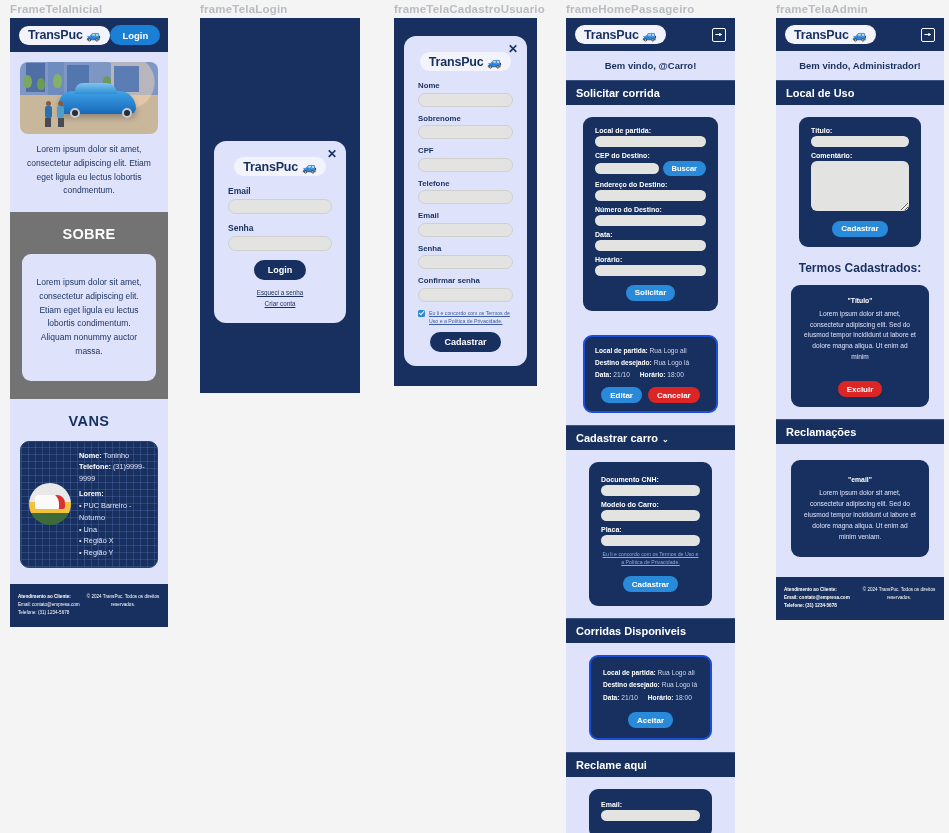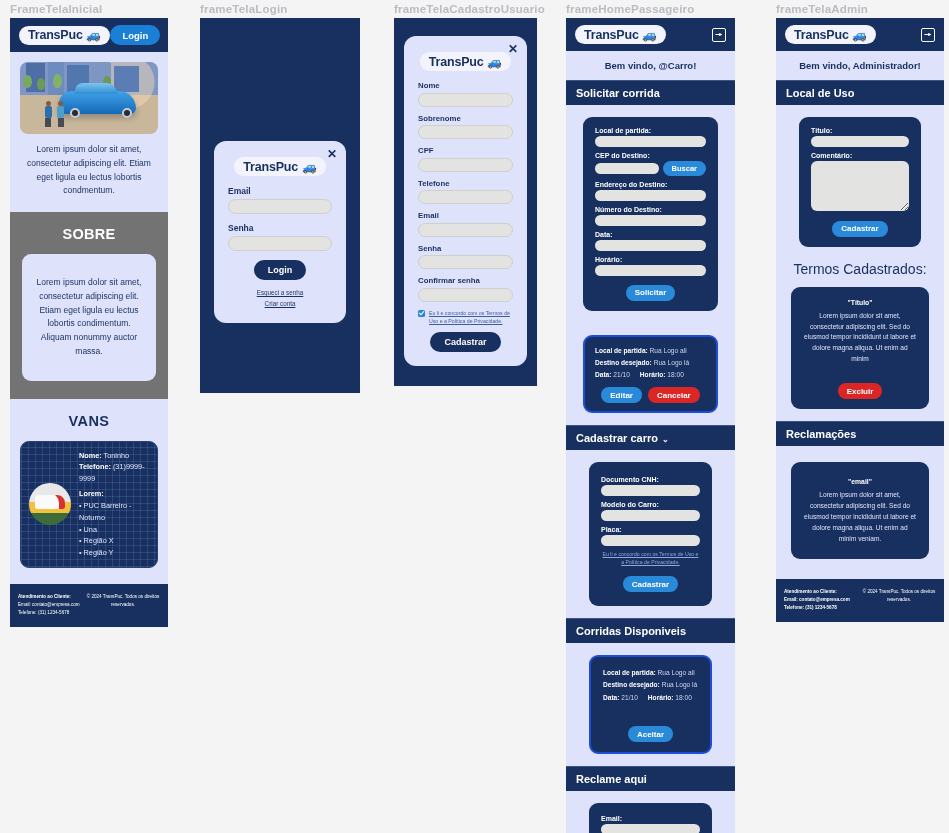--- a/index.html
+++ b/index.html
@@ -192,21 +192,21 @@
     margin: 0 8px; border: 2px solid #1d4ed8;
   }
   .ride-line { font-size: 6.6px; color: #cfd6ee; line-height: 1.85; text-align: left; }
   .ride-line b { color: #ffffff; }
   .ride-btns { display: flex; gap: 6px; justify-content: center; margin-top: 6px; }
   .btn-sm { font-size: 8px; padding: 3.5px 9px; border-radius: 9px; }
   .chev { font-size: 8px; margin-left: 4px; }
 
   
   #f5 { left: 776px; width: 168px; }
-  .admin-sub { color: #17305f; font-weight: 400; font-size: 14px; text-align: center; margin: 14px 0 10px; }
+  .admin-sub { color: #17305f; font-weight: 700; font-size: 12px; text-align: center; margin: 14px 0 10px; }
   .term-card {
     background: #17305f; border-radius: 9px; padding: 10px 12px;
     text-align: center; color: #dfe2fb; font-size: 6.6px; line-height: 1.65;
     margin: 0 6px;
   }
   .term-card .t-title { color: #fff; font-weight: 700; margin-bottom: 3px; font-size: 6.8px; }
 </style>
 </head>
 <body>
 
@@ -427,21 +427,21 @@
           <div class="ride-line"><b>Local de partida:</b>
             <span>Rua Logo ali</span></div>
           <div class="ride-line"><b>Destino desejado:</b>
             <span>Rua Logo lá</span></div>
           <div class="ride-line" style="display:flex;gap:10px;">
             <span><b>Data:</b>
               <span>21/10</span></span>
             <span><b>Horário:</b>
               <span>18:00</span></span>
           </div>
-          <div style="text-align:center;margin-top:19px;">
+          <div style="text-align:center;margin-top:5px;">
             <button class="btn btn-blue btn-sm">Aceitar</button>
           </div>
         </div>
       </div>
 
       <div class="section-head">Reclame aqui</div>
       <div class="section-body">
         <div class="card-navy" style="margin:0 14px;padding:12px;">
           <div class="fld-label">Email:</div>
           <input class="fld" value="" style="">

